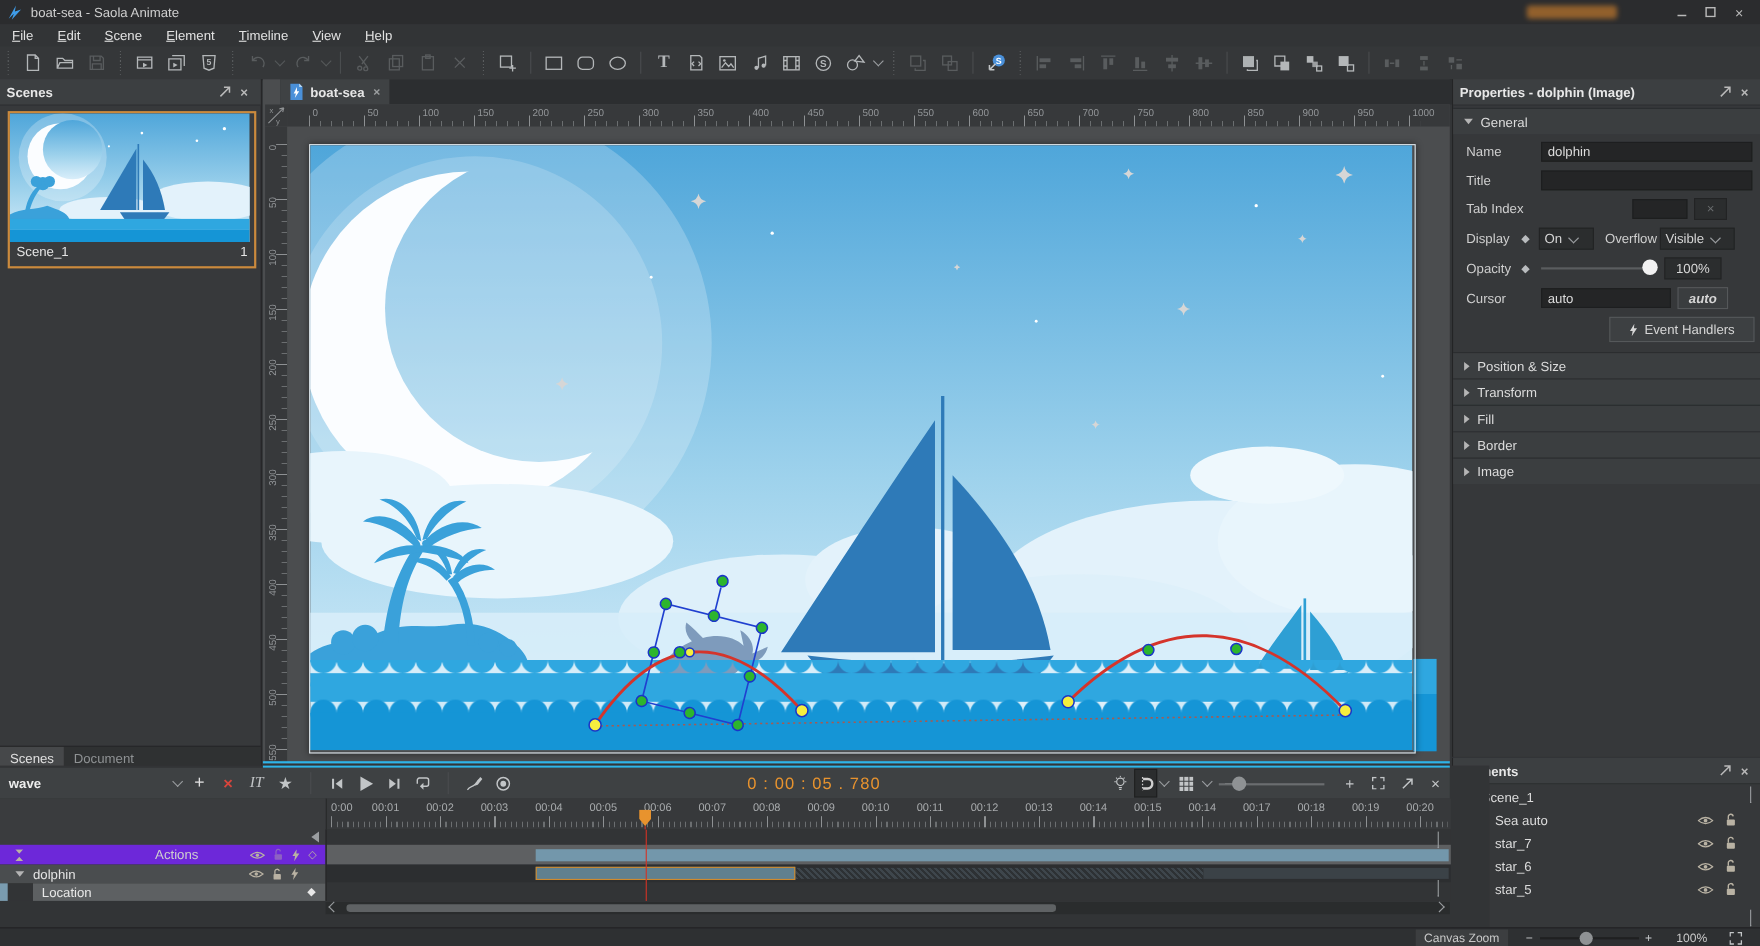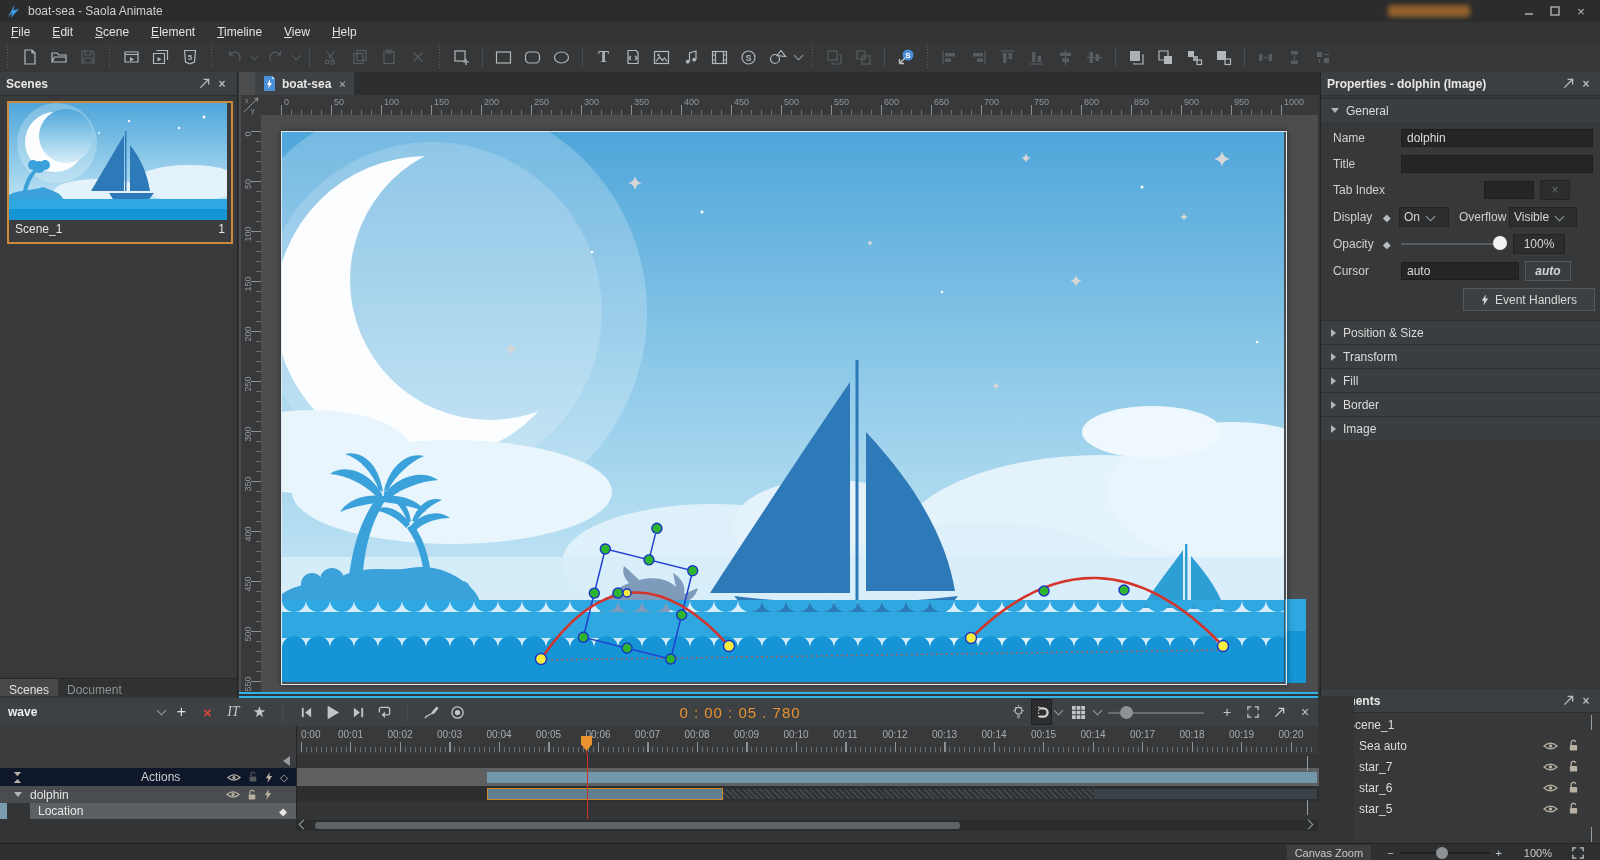--- a/index.html
+++ b/index.html
@@ -943,21 +943,21 @@
       <span class="tl-lab" style="left:746.5px">00:15</span>
       <span class="tl-lab" style="left:796px">00:14</span>
       <span class="tl-lab" style="left:845.5px">00:17</span>
       <span class="tl-lab" style="left:895px">00:18</span>
       <span class="tl-lab" style="left:944.5px">00:19</span>
       <span class="tl-lab" style="left:994px">00:20</span>
     </div>
 
     <div id="tl-left">
       <div class="abs" style="left:283px;top:30px;width:0;height:0;border-right:7px solid #9a9da0;border-top:5px solid transparent;border-bottom:5px solid transparent"></div>
-      <div class="abs r" style="left:0;top:42px;width:296px;height:18px;background:#0f172a;border-bottom:1px solid #242526">
+      <div class="abs r" style="left:0;top:42px;width:296px;height:18px;background:#6d28d9;border-bottom:1px solid #242526">
         <svg width="11" height="11" viewBox="0 0 12 12" style="color:#b9b2a3;margin-left:12px">
             <use href="#sy-collapse"></use>
           </svg>
         <span style="margin-left:118px;color:#cfcfcf">Actions</span>
         <div class="grow"></div>
         <svg class="tlrow-ic" width="14" height="9">
             <use href="#sy-eye"></use>
           </svg>
         <svg class="tlrow-ic dim" width="10" height="12">
             <use href="#sy-lock"></use>

